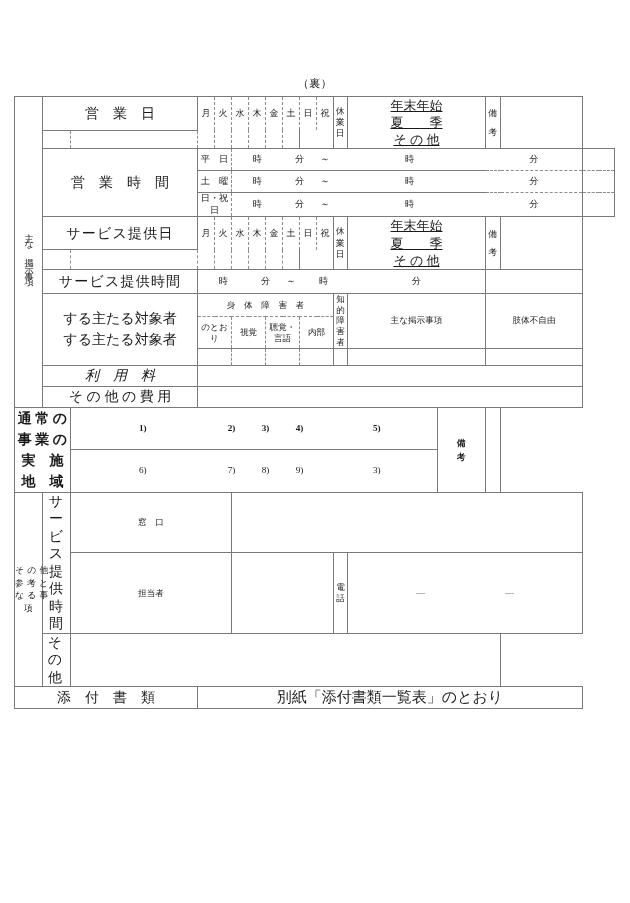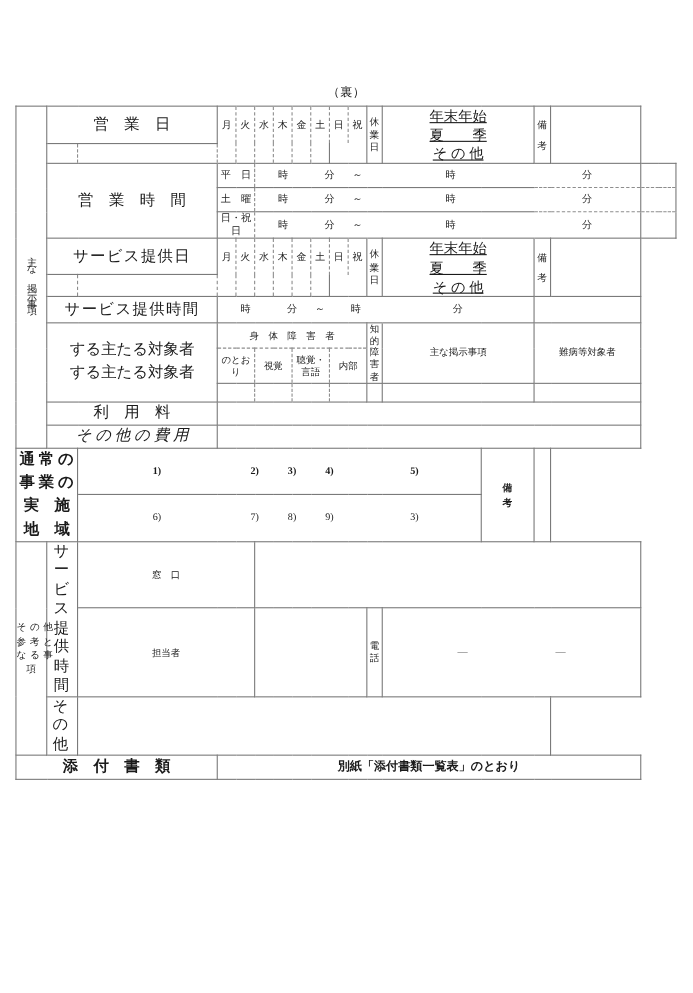--- a/index.html
+++ b/index.html
@@ -110,21 +110,21 @@
   .fourchar-v div { white-space: nowrap; }
 
   .dash-field {
     display: flex;
     align-items: center;
     justify-content: space-around;
     padding: 0 28px;
     color: #5a5a5a;
   }
 
-  .bottom-note { text-align: left; padding-left: 26px; font-size: 11px; }
+  .bottom-note { text-align: left; padding-left: 26px; font-size: 15px; }
 </style>
 </head>
 <body>
 
 <div class="page">
 
   <div class="sheet-side-label">（裏）</div>
 
   <table class="form-table">
     <colgroup>
@@ -270,44 +270,44 @@
     </tr>
 
     <tr style="height:17px;">
       <td rowspan="3" colspan="2" class="rowlabel twoline">
         <div>する主たる対象者</div>
         <div>する主たる対象者</div>
       </td>
       <td colspan="8" class="d-b tiny">身　体　障　害　者</td>
       <td rowspan="2" class="tiny">知的障害者</td>
       <td rowspan="2" colspan="2" class="tiny">主な掲示事項</td>
-      <td rowspan="2" colspan="2" class="tiny">難病等対象者</td>
+      <td rowspan="2" colspan="2" class="tiny">肢体不自由</td>
     </tr>
     <tr style="height:17px;">
       <td colspan="2" class="d-r d-t tiny">のとおり</td>
       <td colspan="2" class="d-r d-l d-t tiny">視覚</td>
       <td colspan="2" class="d-r d-l d-t tiny">聴覚・言語</td>
       <td colspan="2" class="d-l d-t tiny">内部</td>
     </tr>
     <tr style="height:17px;">
       <td colspan="2" class="d-r"></td>
       <td colspan="2" class="d-r d-l"></td>
       <td colspan="2" class="d-r d-l"></td>
       <td colspan="2" class="d-l"></td>
       <td></td>
       <td colspan="2"></td>
       <td colspan="2"></td>
     </tr>
 
-    <tr style="height:21px;">
+    <tr style="height:21px;font-style:italic;">
       <td colspan="2" class="rowlabel">利　用　料</td>
       <td colspan="13"></td>
     </tr>
 
-    <tr style="height:21px;font-style:italic;">
+    <tr style="height:21px;">
       <td colspan="2" class="rowlabel">そ の 他 の 費 用</td>
       <td colspan="13"></td>
     </tr>
 
     <tr style="height:20px;font-weight:bold;">
       <td rowspan="2" colspan="2" class="rowlabel twoline">
         <div>通 常 の 事 業 の</div>
         <div>実　施　地　域</div>
       </td>
       <td colspan="2" class="area-num n-r">1)</td>
@@ -349,20 +349,20 @@
           <span>―</span>
           <span>―</span>
         </div>
       </td>
     </tr>
     <tr style="height:18px;">
       <td class="rowlabel sp2">そ　の　他</td>
       <td colspan="13"></td>
     </tr>
 
-    <tr style="height:22px;font-weight:bold;">
+    <tr style="height:22px;">
       <td colspan="3" class="rowlabel">添　付　書　類</td>
       <td colspan="13" class="bottom-note">別紙「添付書類一覧表」のとおり</td>
     </tr>
 
   </tbody>
     </table>
 </div>
 
 </body></html>

